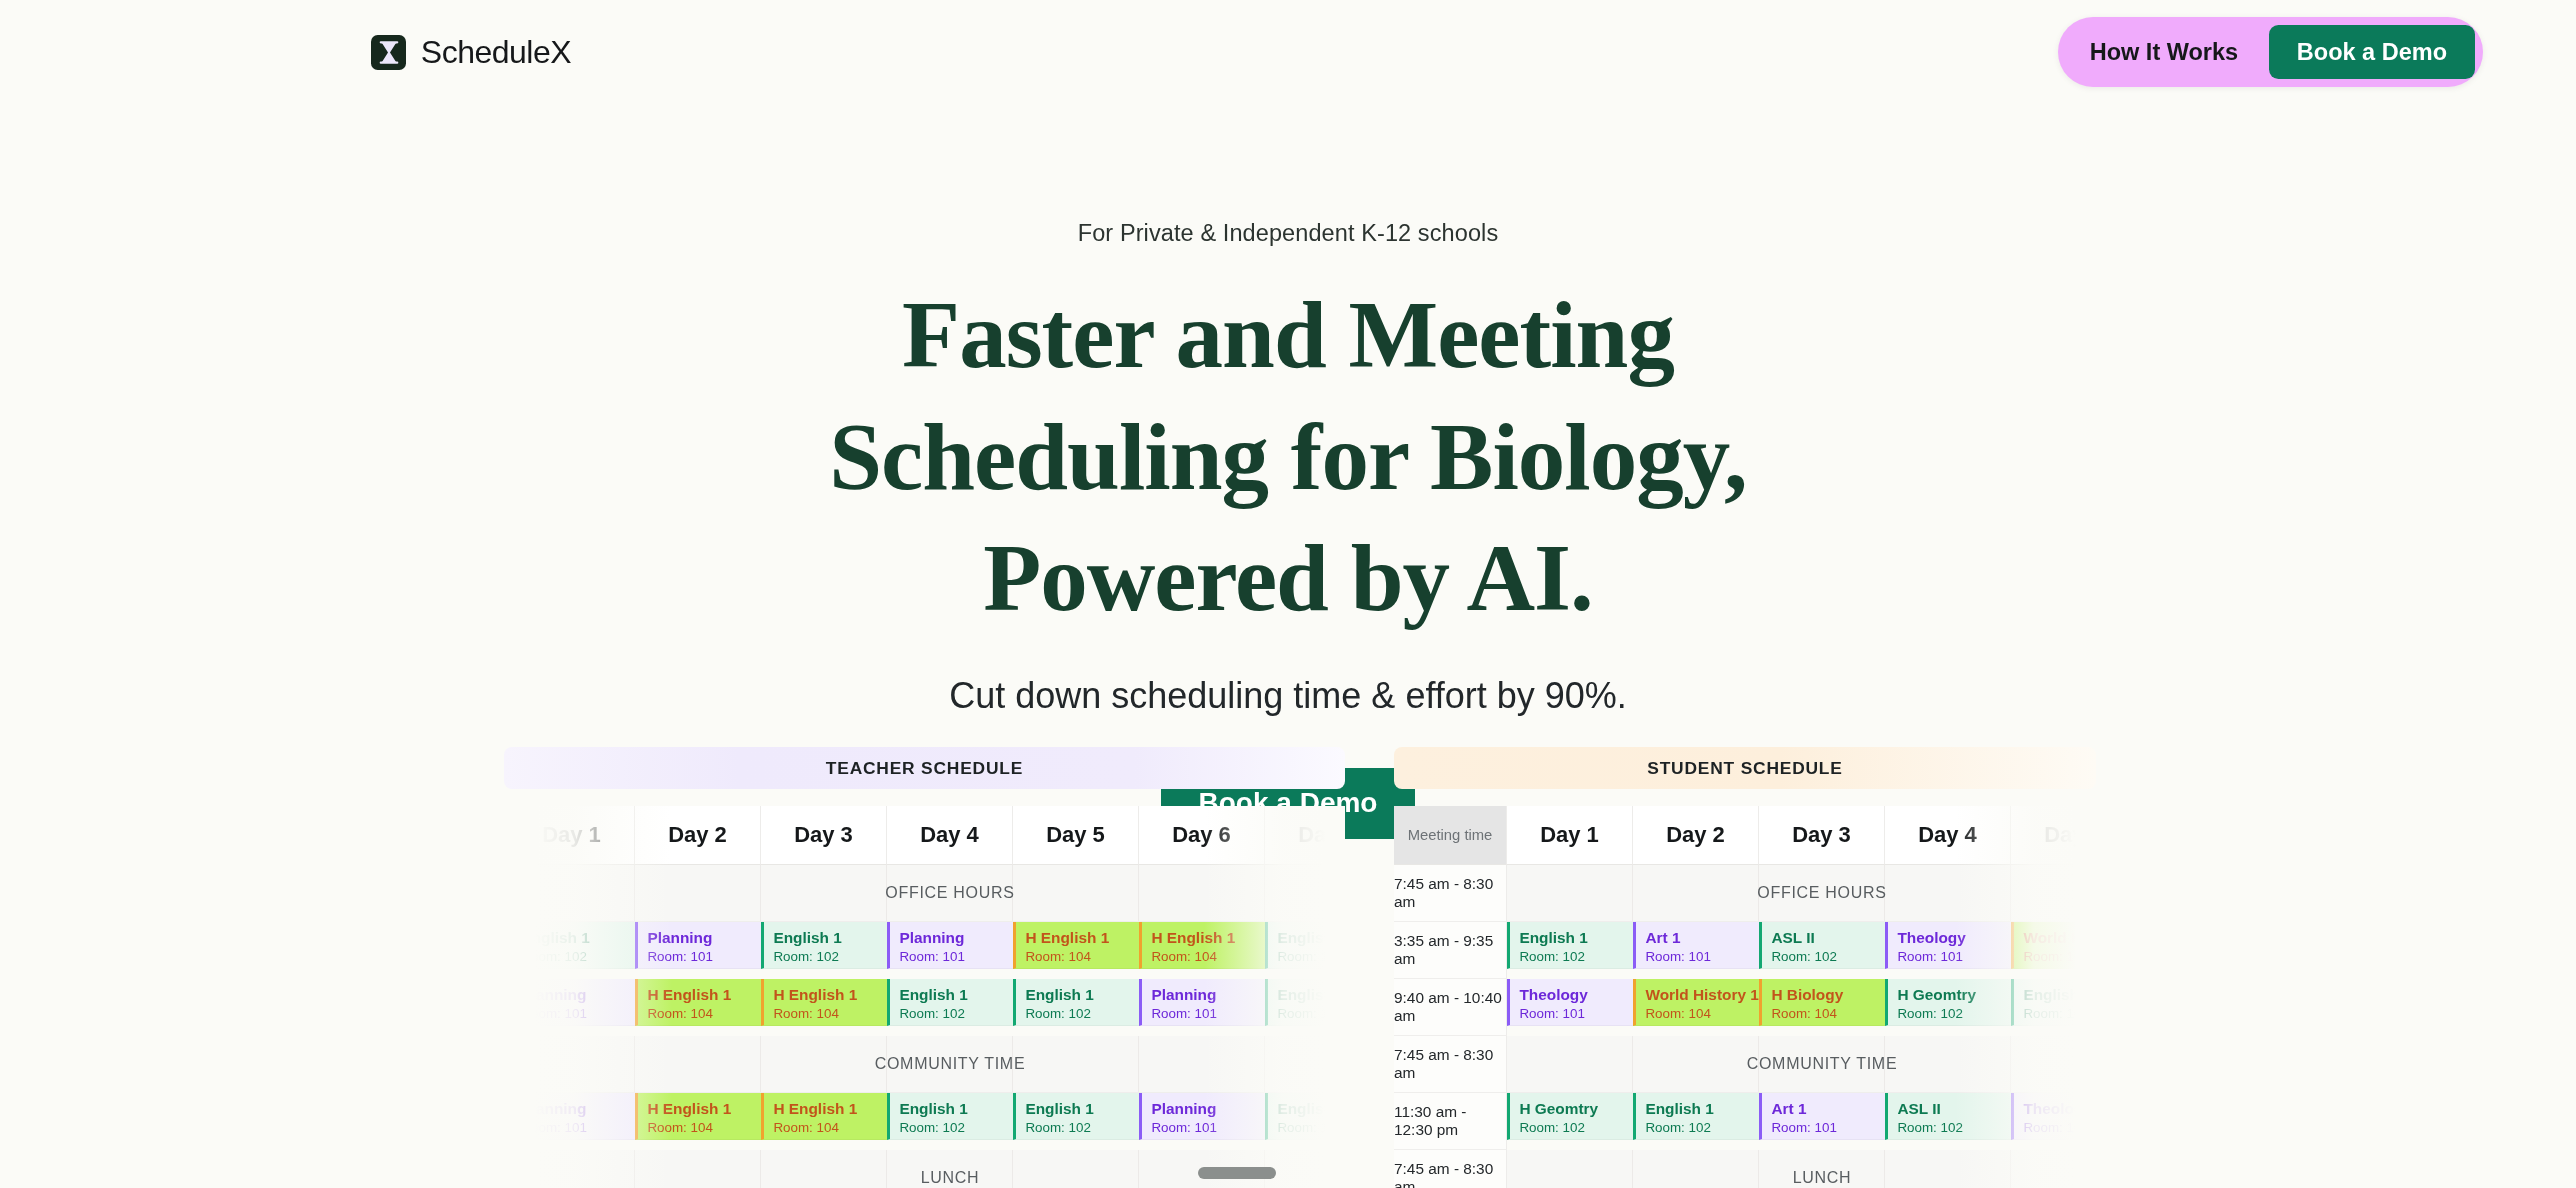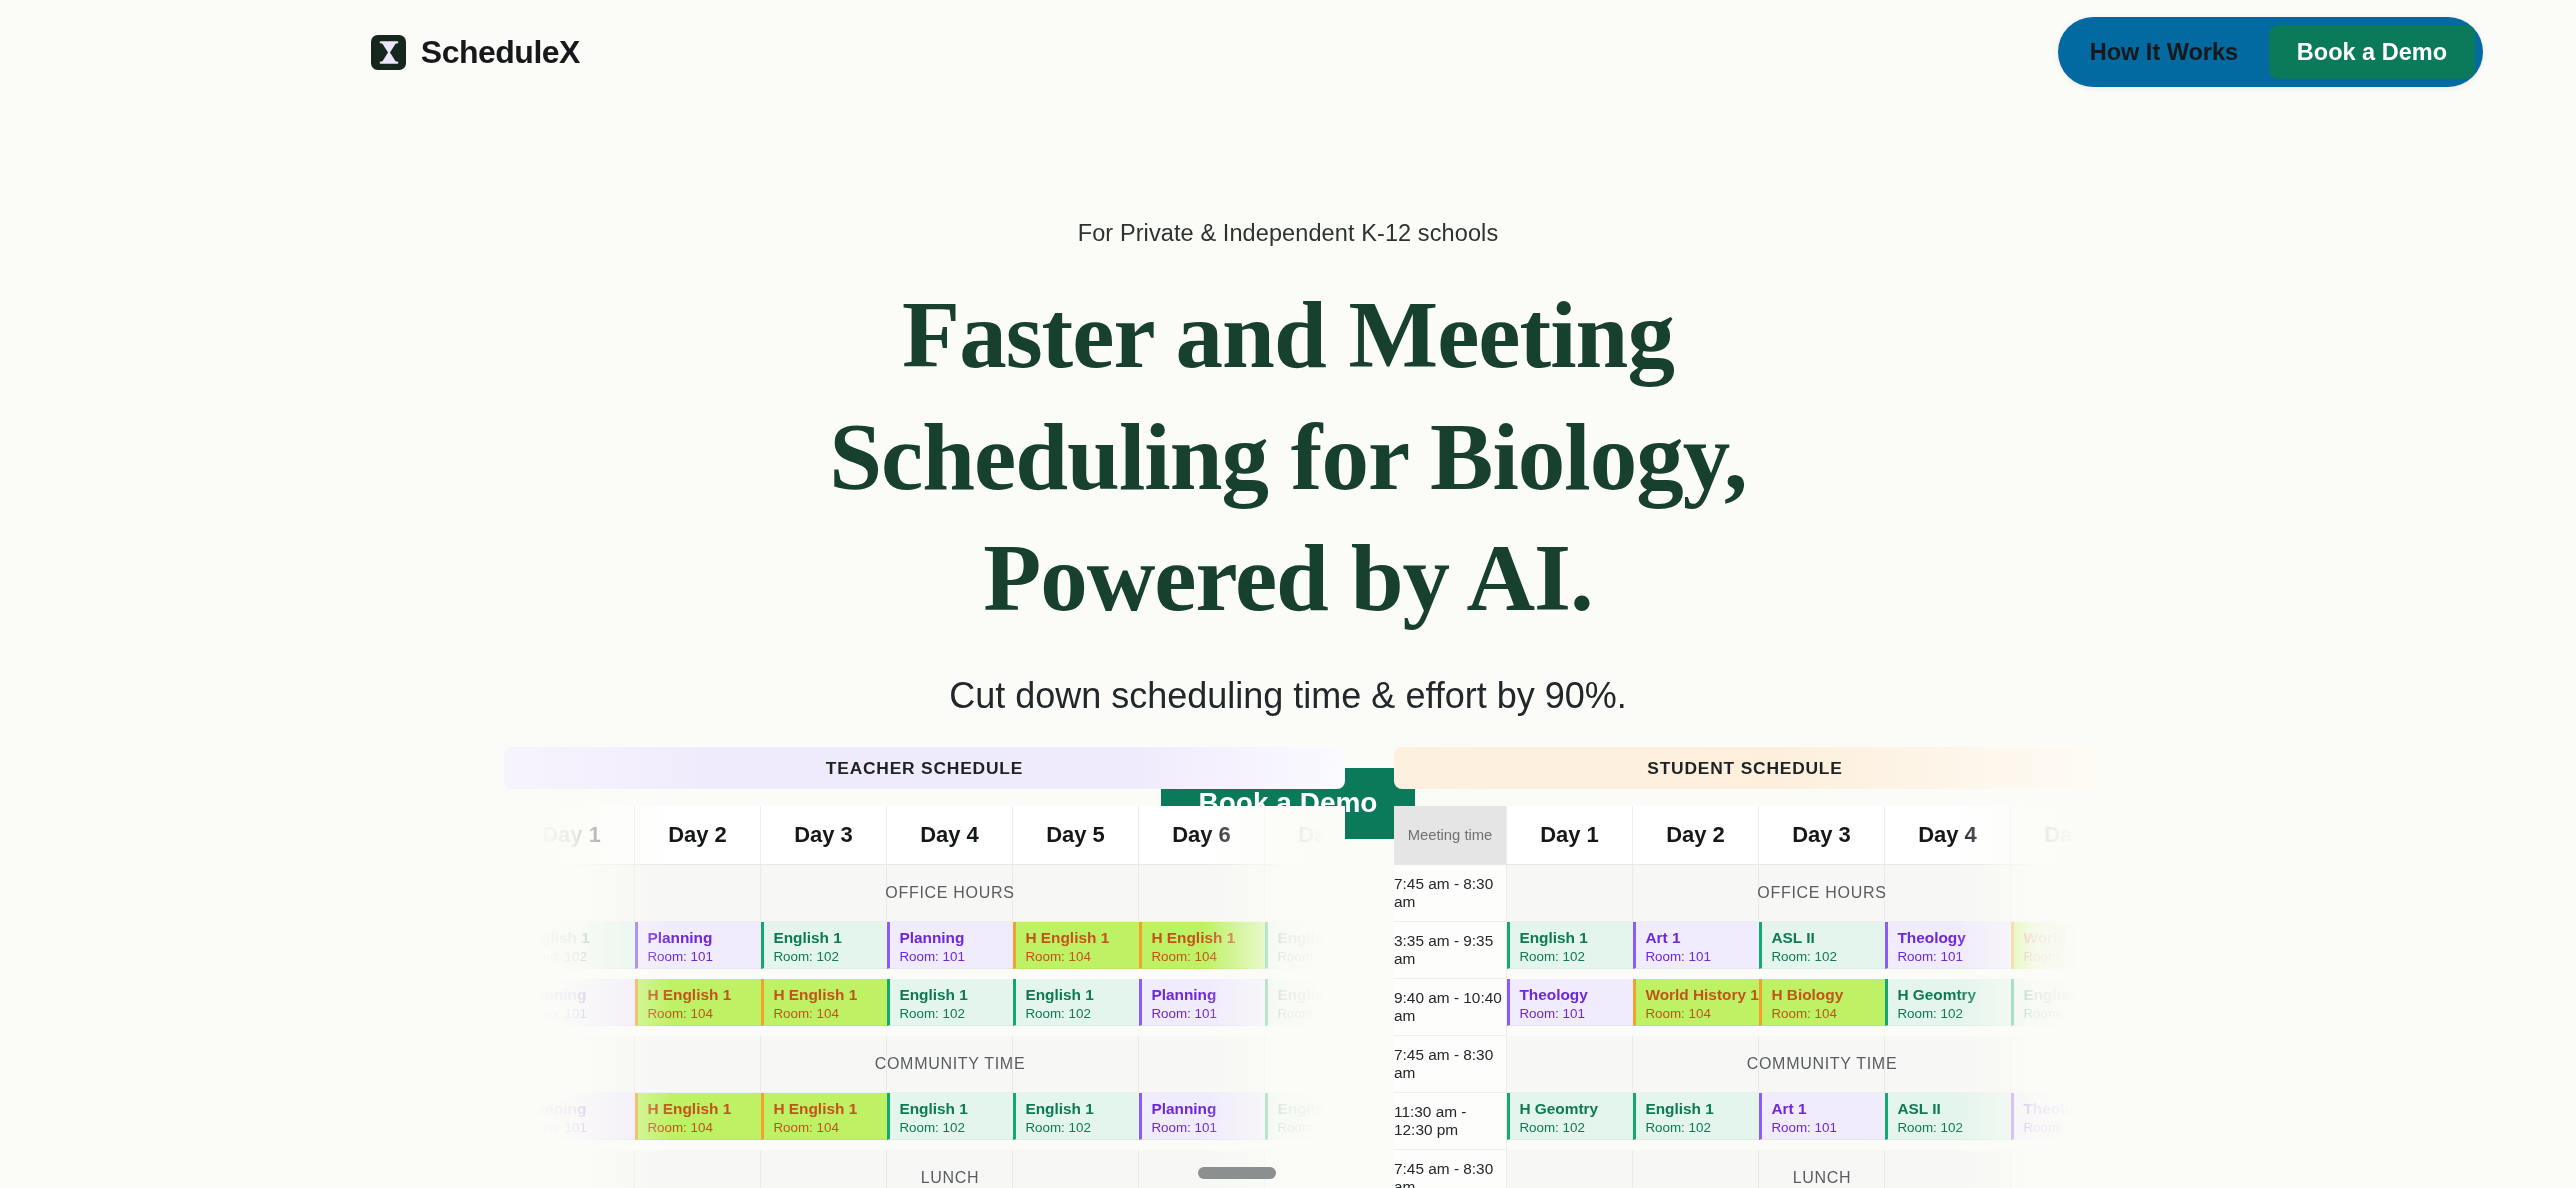--- a/index.html
+++ b/index.html
@@ -21,29 +21,29 @@
   .brand { display: flex; align-items: center; gap: 14.8px; }
   .brand-mark {
     width: 35px; height: 35px;
     background: #16281d;
     border-radius: 6.7px;
     display: flex; align-items: center; justify-content: center;
   }
   .brand-mark svg { display: block; }
   .brand-name {
     font-size: 32px;
-    font-weight: 700;
+    font-weight: 400;
     color: #16181a;
     letter-spacing: -0.5px;
   }
   .header-actions-wrap { margin-left: auto; }
   .nav-pill {
     display: flex;
     align-items: center;
-    background: #0369a1;
+    background: #f0abfc;
     border-radius: 670px;
     padding: 8px 8px 8px 14.8px;
     gap: 6.7px;
     box-shadow: 0 1.3px 6.7px rgba(20,20,20,.07);
   }
   .nav-link {
     font-size: 23.5px;
     font-weight: 600;
     color: #16181a;
     padding: 9.4px 24px 9.4px 17.4px;

